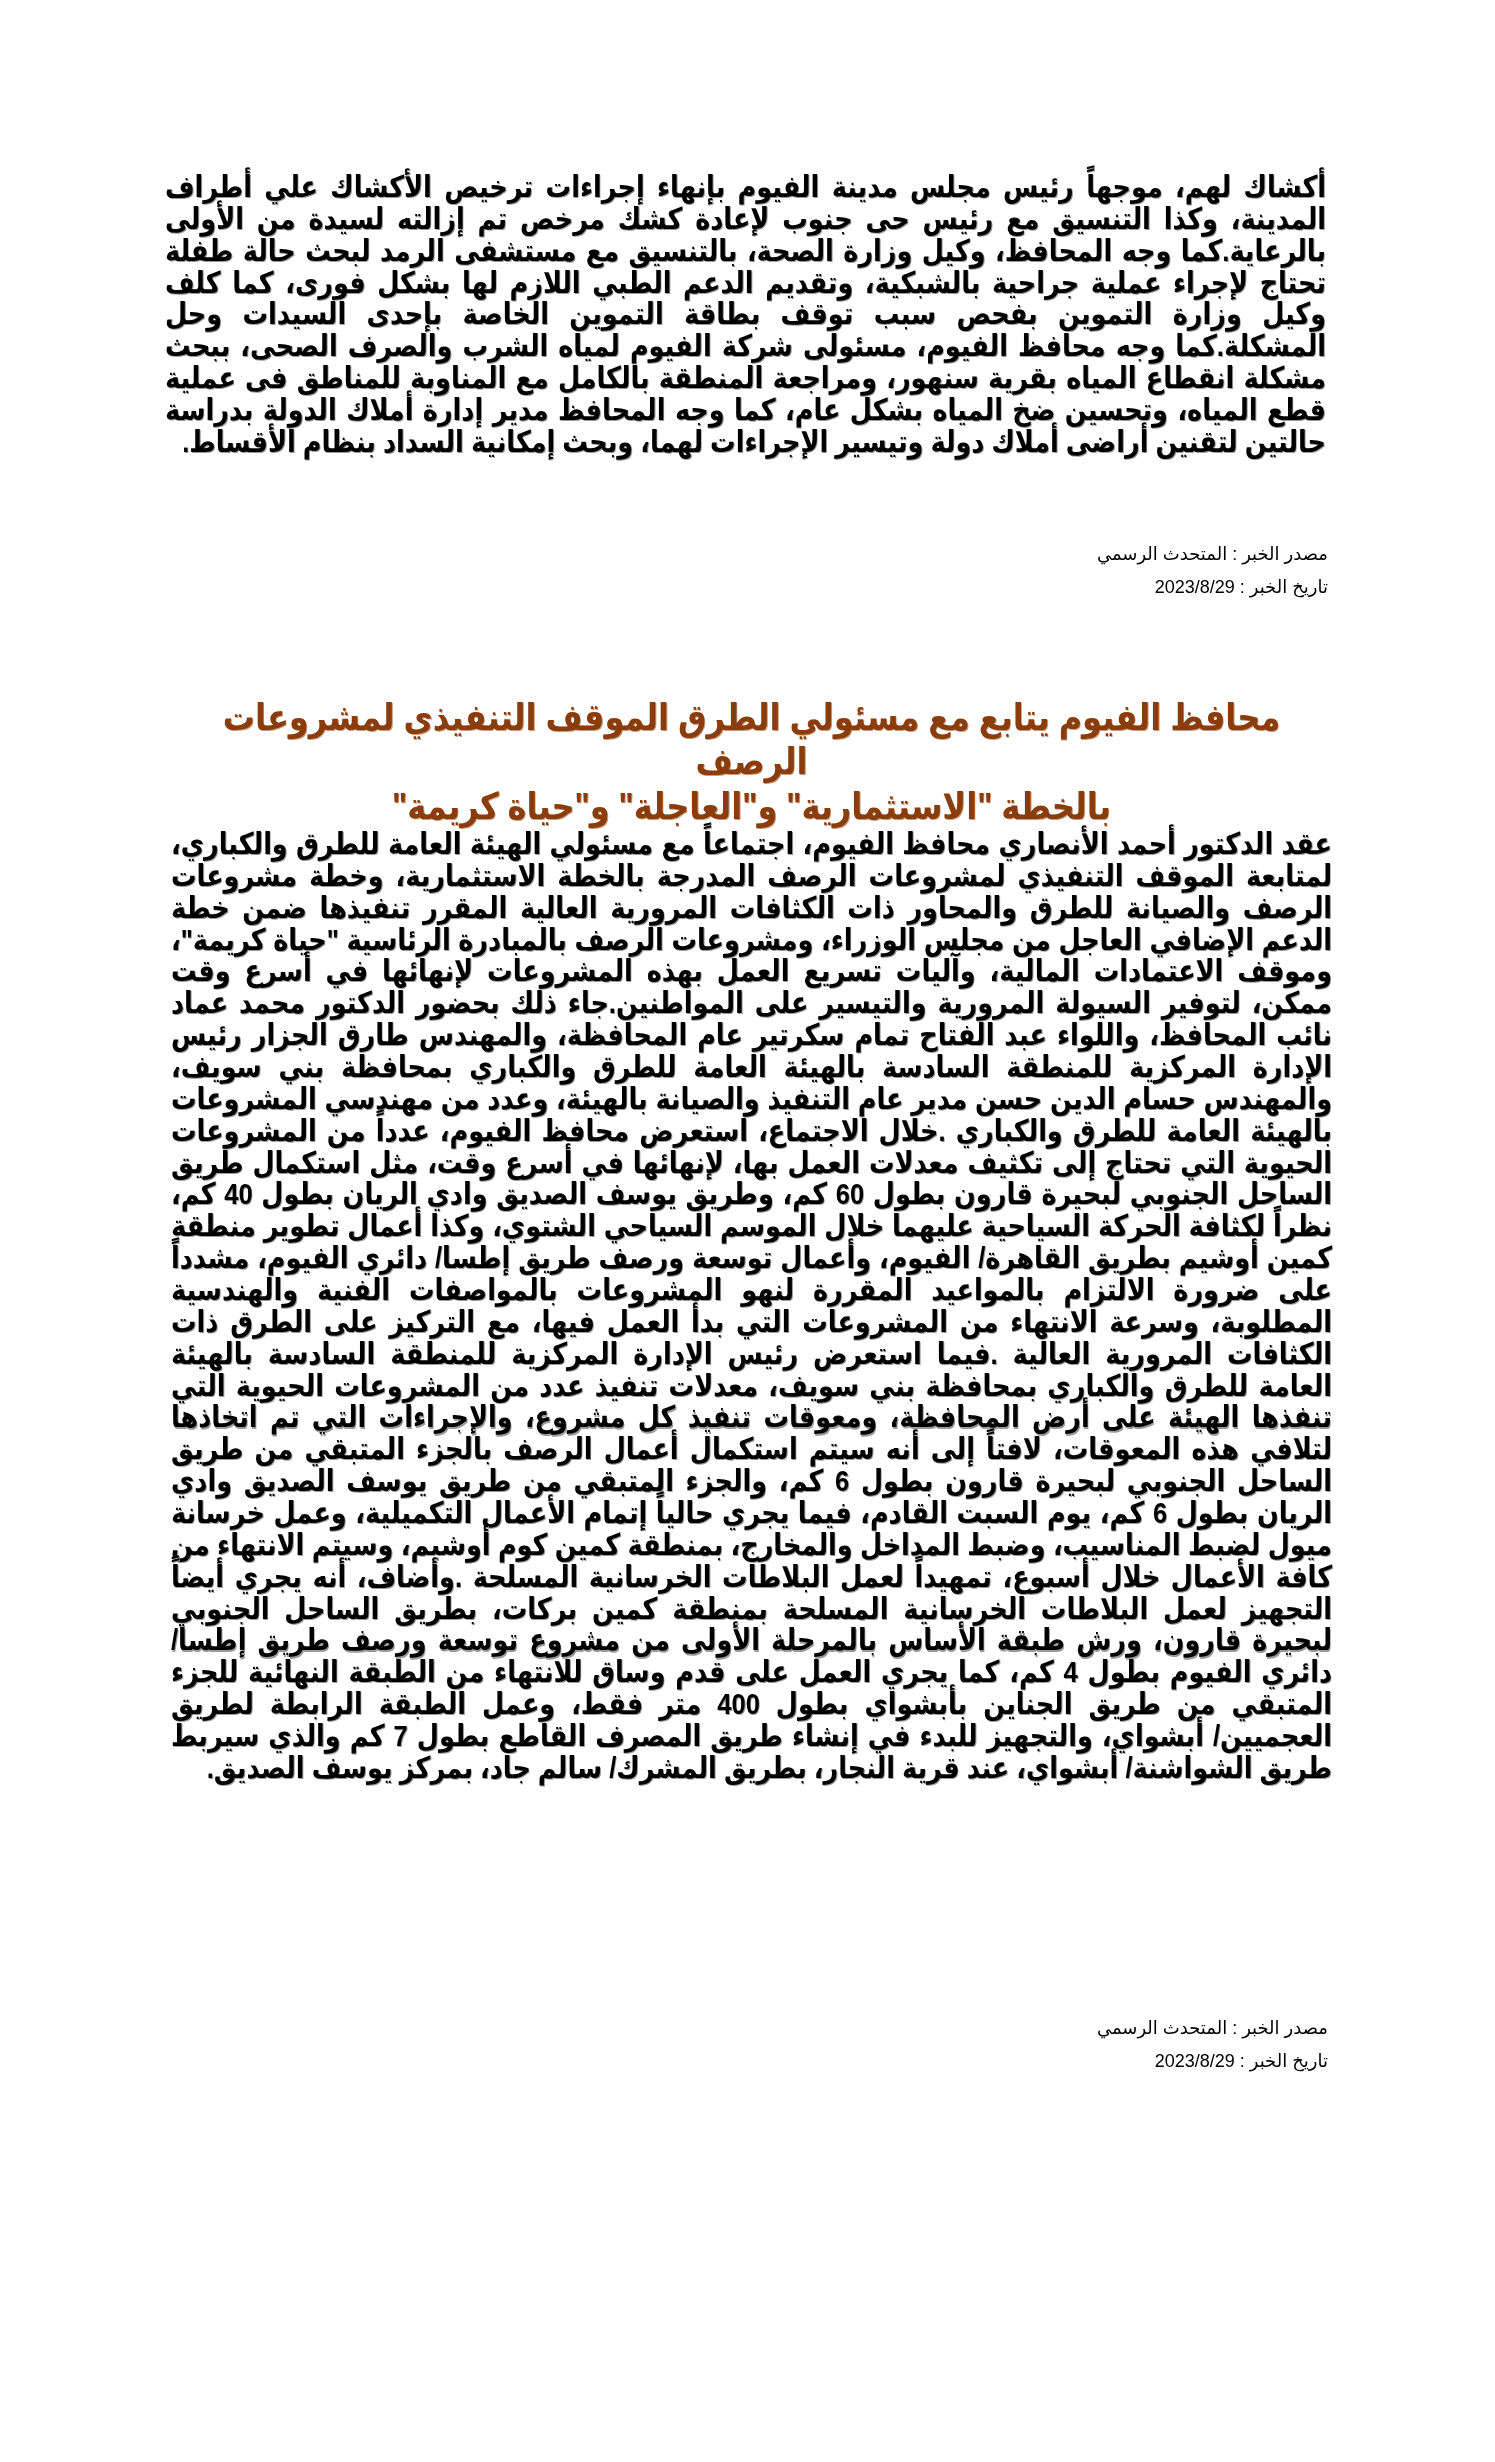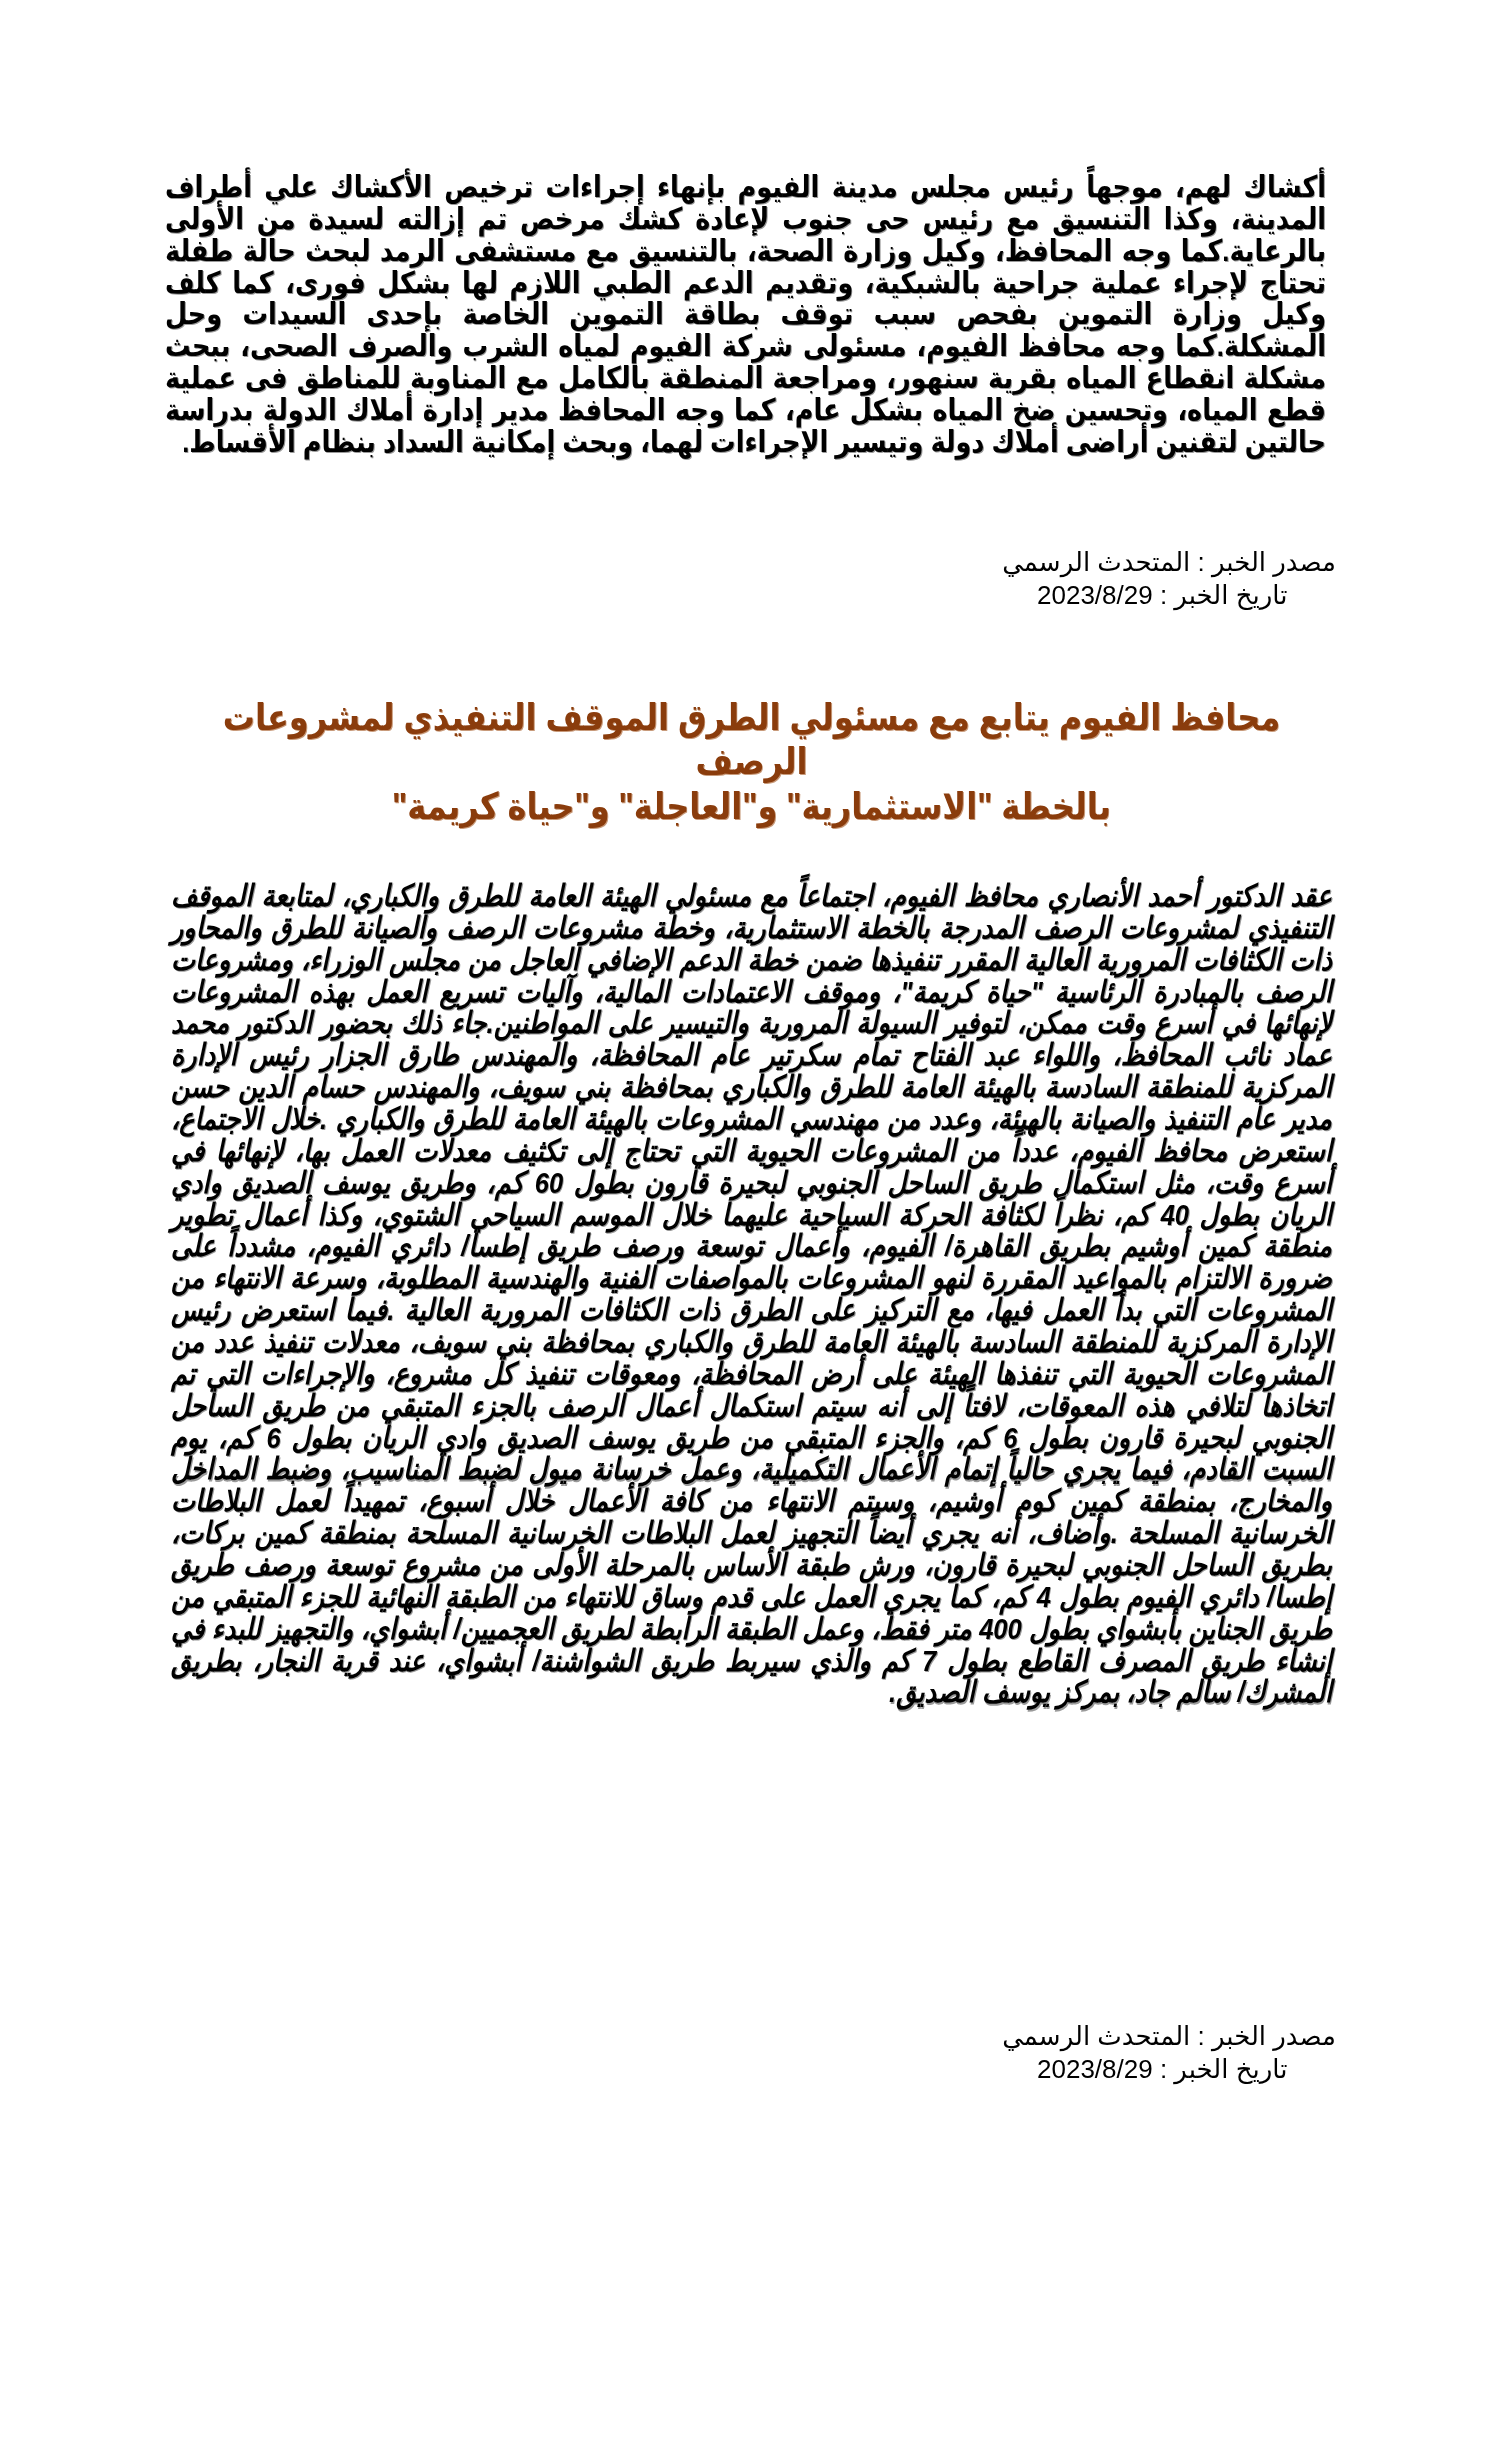--- a/index.html
+++ b/index.html
@@ -21,24 +21,24 @@
       text-align: justify;
       text-align-last: right;
       letter-spacing: 0;
       margin: 0;
       transform: scaleY(1.18);
       transform-origin: top right;
       text-shadow: 0.9px 0.9px 0 #9a9a9a;
     }
     .meta {
       font-family: "Liberation Sans", "DejaVu Sans", sans-serif;
-      font-size: 26px;
+      font-size: 18px;
       line-height: 33px;
-      text-align: left;
-      margin: 8px;
+      text-align: right;
+      margin: 0;
       width: 299px;
       position: absolute;
     }
     .meta div { white-space: nowrap; }
     .title {
       position: absolute;
       left: 171px;
       top: 695px;
       width: 1161px;
       direction: rtl;
@@ -46,21 +46,21 @@
       font-family: "Liberation Sans", "DejaVu Sans", sans-serif;
       font-weight: bold;
       font-size: 32px;
       line-height: 39px;
       color: #8a3c0c;
       transform: scaleY(1.15);
       transform-origin: top center;
       text-shadow: 0.9px 0.9px 0 #c89a7a;
     }
     #para1 { position: absolute; left: 165px; top: 171px; width: 1161px; direction: rtl; }
-    #para2 { position: absolute; left: 171px; top: 880px; width: 1161px; direction: rtl; font-style: italic; }
+    #para2 { position: absolute; left: 171px; top: 828px; width: 1161px; direction: rtl; }
     #meta1 { left: 1029px; top: 538px; direction: rtl; }
     #meta2 { left: 1029px; top: 2012px; direction: rtl; }
   </style>
 </head>
 <body>
 
 <div id="para1">
   <p class="para">أكشاك لهم، موجهاً رئيس مجلس مدينة الفيوم بإنهاء إجراءات ترخيص الأكشاك علي أطراف المدينة، وكذا التنسيق مع رئيس حى جنوب لإعادة كشك مرخص تم إزالته لسيدة من الأولى بالرعاية.كما وجه المحافظ، وكيل وزارة الصحة، بالتنسيق مع مستشفى الرمد لبحث حالة طفلة تحتاج لإجراء عملية جراحية بالشبكية، وتقديم الدعم الطبي اللازم لها بشكل فورى، كما كلف وكيل وزارة التموين بفحص سبب توقف بطاقة التموين الخاصة بإحدى السيدات وحل المشكلة.كما وجه محافظ الفيوم، مسئولى شركة الفيوم لمياه الشرب والصرف الصحى، ببحث مشكلة انقطاع المياه بقرية سنهور، ومراجعة المنطقة بالكامل مع المناوبة للمناطق فى عملية قطع المياه، وتحسين ضخ المياه بشكل عام، كما وجه المحافظ مدير إدارة أملاك الدولة بدراسة حالتين لتقنين أراضى أملاك دولة وتيسير الإجراءات لهما، وبحث إمكانية السداد بنظام الأقساط.</p>
 </div>
 

